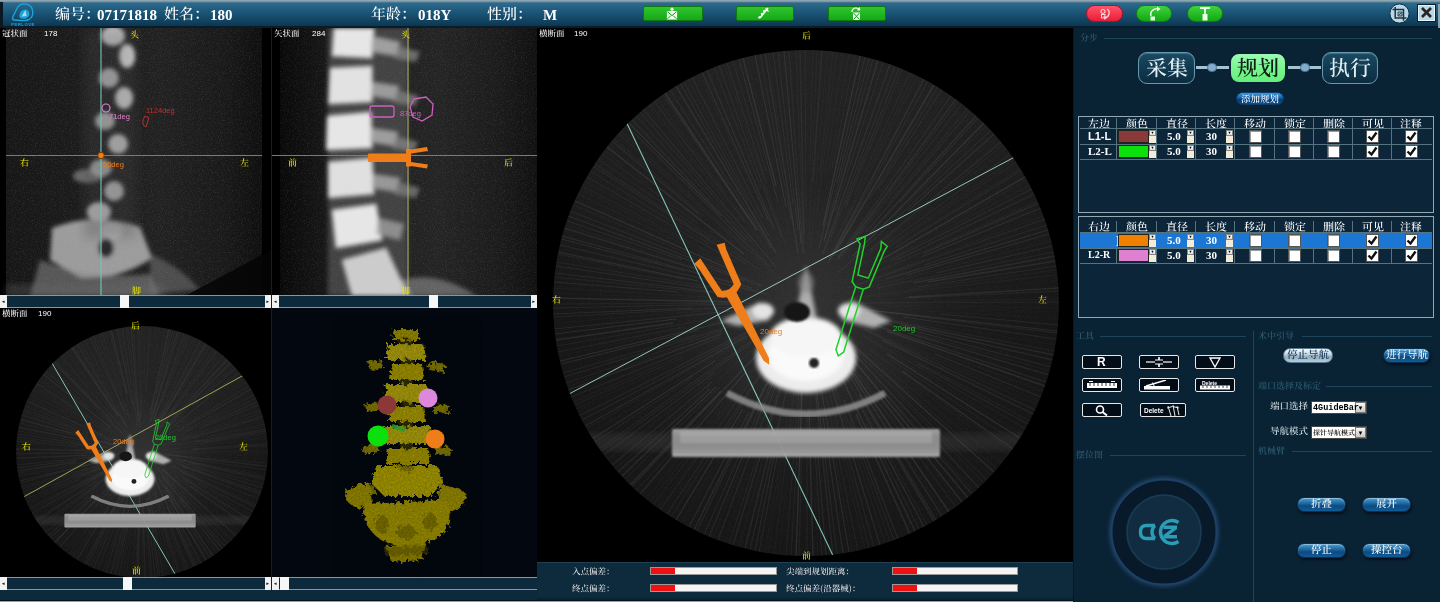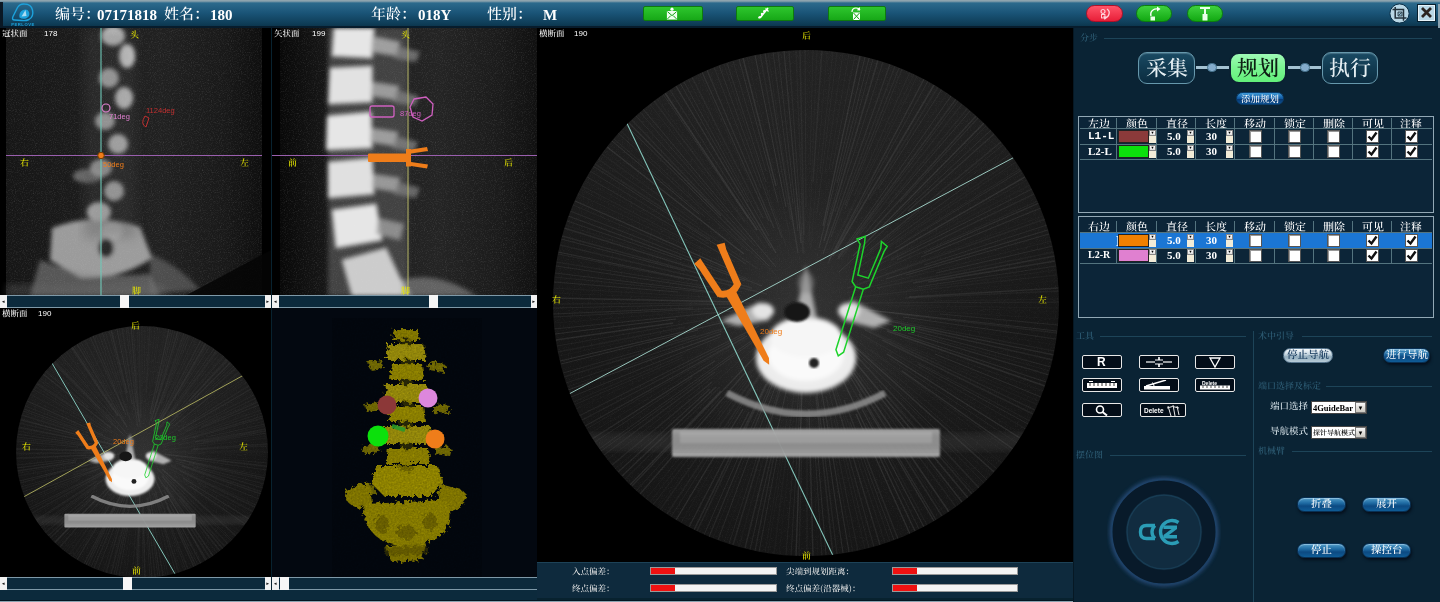--- a/index.html
+++ b/index.html
@@ -985,21 +985,21 @@
 <path d="M142 71 L154 69 L161 76 L160 87 L150 93 L141 89 L138 79 Z" fill="none" stroke="#d060c0" stroke-width="1.3"></path>
 </svg>
     </div>
     <svg class="tx " style="left:274px;top:29px" width="25.5" height="10.0" viewBox="0 0 3000 1180">
       <g transform="translate(0,880)" fill="#fff">
         <use href="#G20" x="0"></use>
         <use href="#G17" x="1000"></use>
         <use href="#G11" x="2000"></use>
       </g>
     </svg>
-    <div class="lat" style="left:312px;top:29px;font-size:8px;color:#fff;font-weight:normal;font-family:'Liberation Sans';letter-spacing:0px">199</div>
+    <div class="lat" style="left:312px;top:29px;font-size:8px;color:#fff;font-weight:normal;font-family:'Liberation Sans';letter-spacing:0px">284</div>
     <svg class="tx " style="left:401px;top:30px" width="9.0" height="10.6" viewBox="0 0 1000 1180">
       <g transform="translate(0,880)" fill="#e8e800">
         <use href="#G18" x="0"></use>
       </g>
     </svg>
     <svg class="tx " style="left:288px;top:158px" width="9.0" height="10.6" viewBox="0 0 1000 1180">
       <g transform="translate(0,880)" fill="#e8e800">
         <use href="#G15" x="0"></use>
       </g>
     </svg>
@@ -1241,21 +1241,21 @@
       </g>
     </svg>
     <div class="abs" style="left:1391px;top:117.5px;width:1px;height:41.5px;background:#54747f"></div>
     <svg class="tx " style="left:1400.0px;top:117.5px" width="22.0" height="13.0" viewBox="0 0 2000 1180">
       <g transform="translate(0,880)" fill="#fff">
         <use href="#G61" x="0"></use>
         <use href="#G62" x="1000"></use>
       </g>
     </svg>
     <div class="abs" style="left:1080px;top:127.5px;width:352px;height:1px;background:#54747f"></div>
-    <div class="lat" style="left:1088px;top:130px;font-size:11px;color:#fff;font-weight:bold;font-family:Liberation Mono, monospace;letter-spacing:0px">L1-L</div>
+    <div class="lat" style="left:1088px;top:130px;font-size:11px;color:#fff;font-weight:bold;font-family:Liberation Sans, sans-serif;letter-spacing:0px">L1-L</div>
     <div class="abs" style="left:1118px;top:130px;width:31px;height:12.5px;background:#8b3a3a;border:1px solid #222"></div>
     <div class="abs" style="left:1149px;top:130px;width:7px;height:12.5px;background:#f2ecd8"></div>
     <div class="abs" style="left:1149px;top:130px;width:7px;height:6px;background:linear-gradient(#fff,#ddd);border:1px solid #888;font:4px 'Liberation Sans';color:#000;text-align:center;line-height:4px">▼</div>
     <div class="lat" style="left:1167px;top:130px;font-size:11px;color:#fff;font-weight:bold;font-family:'Liberation Serif';letter-spacing:0px">5.0</div>
     <div class="abs" style="left:1187px;top:130px;width:7px;height:12.5px;background:#f2ecd8"></div>
     <div class="abs" style="left:1187px;top:130px;width:7px;height:6px;background:linear-gradient(#fff,#ddd);border:1px solid #888;font:4px 'Liberation Sans';color:#000;text-align:center;line-height:4px">▼</div>
     <div class="lat" style="left:1206px;top:130px;font-size:11px;color:#fff;font-weight:bold;font-family:'Liberation Serif';letter-spacing:0px">30</div>
     <div class="abs" style="left:1226px;top:130px;width:7px;height:12.5px;background:#f2ecd8"></div>
     <div class="abs" style="left:1226px;top:130px;width:7px;height:6px;background:linear-gradient(#fff,#ddd);border:1px solid #888;font:4px 'Liberation Sans';color:#000;text-align:center;line-height:4px">▼</div>
     <div class="abs" style="left:1248.5px;top:130px;width:13px;height:13px;background:#fff;border:1px solid #555;box-shadow:inset 1px 1px 0 #999"></div>
@@ -1503,21 +1503,21 @@
     <svg class="tx " style="left:1270px;top:426px" width="38.0" height="11.2" viewBox="0 0 4000 1180">
       <g transform="translate(0,880)" fill="#d8e4ea">
         <use href="#G68" x="0"></use>
         <use href="#G71" x="1000"></use>
         <use href="#G78" x="2000"></use>
         <use href="#G79" x="3000"></use>
       </g>
     </svg>
     <div class="abs" style="left:1311px;top:401px;width:56px;height:13px;background:#fff;border:1px solid #444"></div>
     <div class="abs" style="left:1355px;top:402px;width:11px;height:11px;background:linear-gradient(#f8f8f8,#ccc8c0);border:1px solid #777;font:6px 'Liberation Sans';color:#000;text-align:center;line-height:10px">▼</div>
-    <div class="lat" style="left:1313px;top:403.2px;font-size:8.5px;color:#000;font-weight:bold;font-family:Liberation Serif, serif;letter-spacing:0px">4GuideBar</div>
+    <div class="lat" style="left:1313px;top:403.2px;font-size:8.5px;color:#000;font-weight:bold;font-family:Liberation Mono, monospace;letter-spacing:0px">4GuideBar</div>
     <div class="abs" style="left:1311px;top:426px;width:56px;height:13px;background:#fff;border:1px solid #444"></div>
     <div class="abs" style="left:1355px;top:427px;width:11px;height:11px;background:linear-gradient(#f8f8f8,#ccc8c0);border:1px solid #777;font:6px 'Liberation Sans';color:#000;text-align:center;line-height:10px">▼</div>
     <svg class="tx " style="left:1312.5px;top:428.6px" width="42.0" height="8.3" viewBox="0 0 6000 1180">
       <g transform="translate(0,880)" fill="#000">
         <use href="#G80" x="0"></use>
         <use href="#G81" x="1000"></use>
         <use href="#G68" x="2000"></use>
         <use href="#G71" x="3000"></use>
         <use href="#G78" x="4000"></use>
         <use href="#G79" x="5000"></use>

